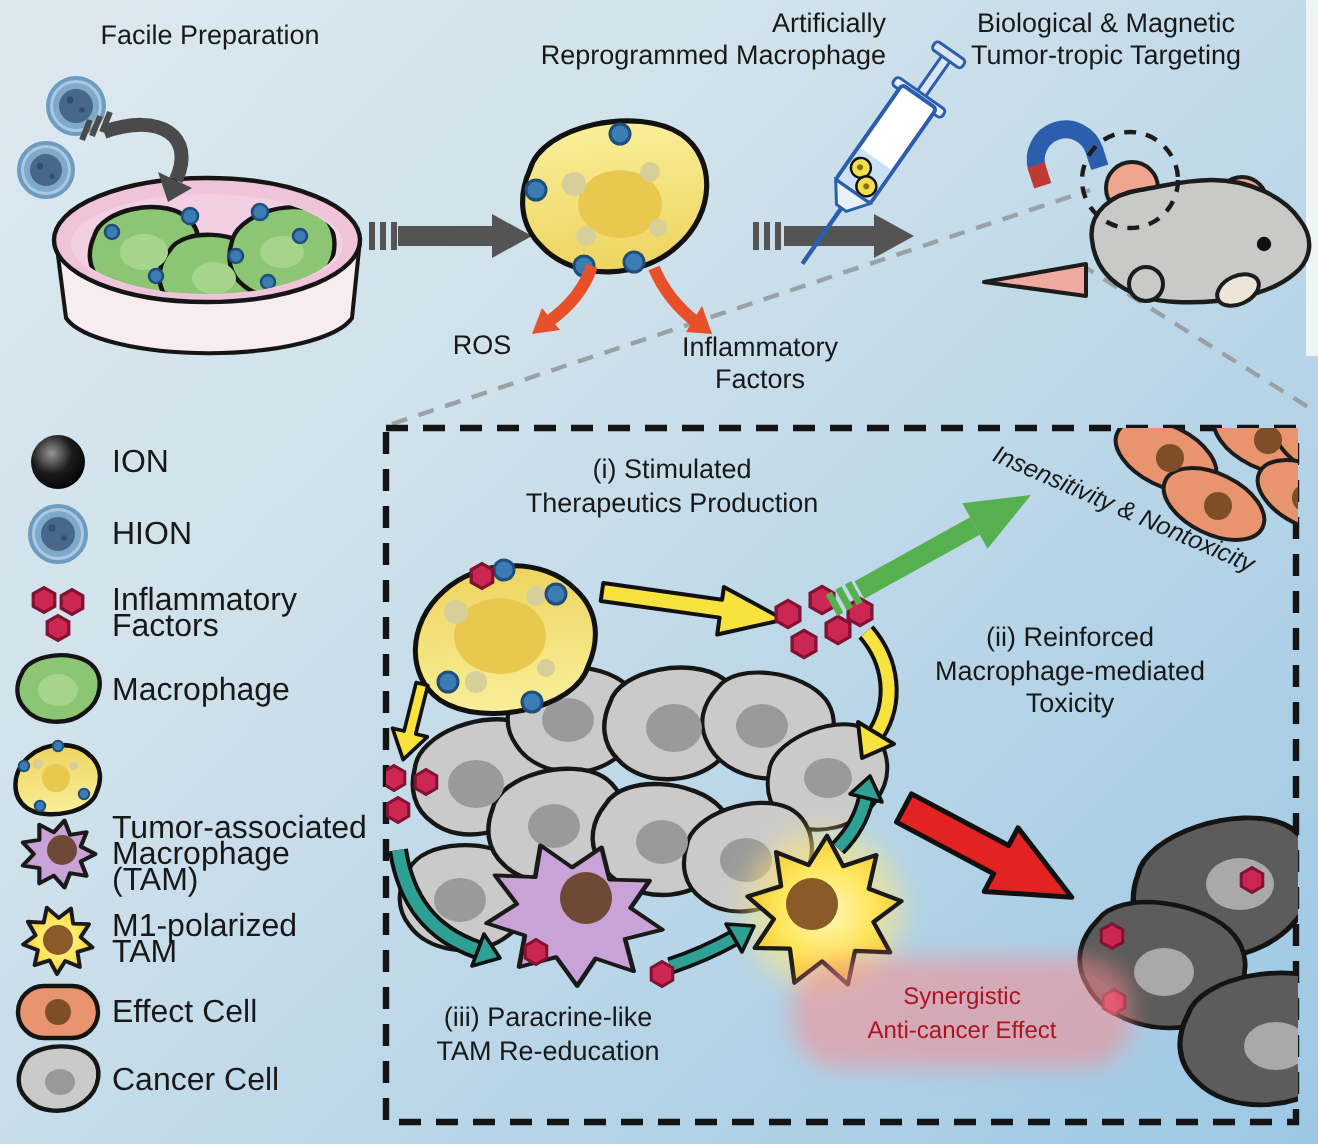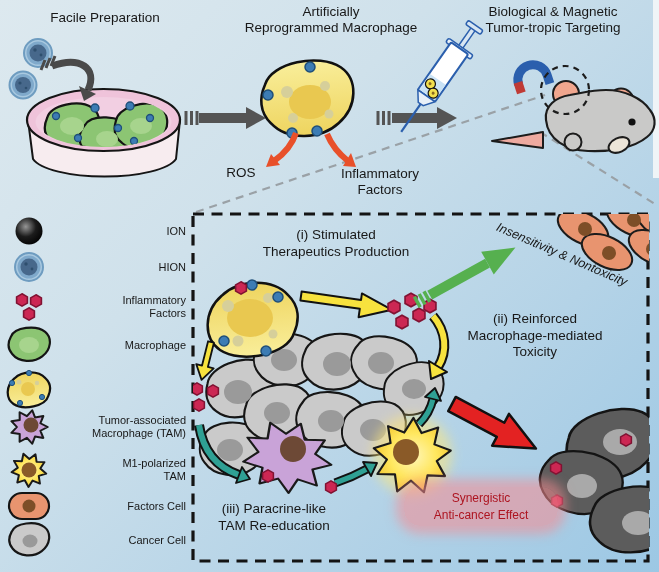--- a/index.html
+++ b/index.html
@@ -3,21 +3,21 @@
 <meta charset="utf-8">
 <style>
   html,body{margin:0;padding:0;}
   body{font-family:"Liberation Sans", sans-serif;}
   #canvas{position:relative;width:659px;height:572px;overflow:hidden;
     background:linear-gradient(135deg,#dde9ef 0%,#cfe1eb 35%,#b4d3e7 70%,#9bc7e4 100%);padding-left:16px;}
   .lbl{position:absolute;color:#181818;text-align:center;line-height:16px;font-size:13.5px;z-index:3;}
   .pre{white-space:pre-line;}
   .legend-row{position:absolute;left:2px;width:184px;height:40px;display:flex;align-items:center;z-index:3;}
   .legend-icon-box{width:54px;display:flex;justify-content:center;align-items:center;flex:0 0 54px;}
-  .legend-label{flex:1;text-align:right;color:#181818;font-size:11px;line-height:13px;white-space:pre-line;}
+  .legend-label{flex:1;text-align:left;color:#181818;font-size:16px;line-height:13px;white-space:pre-line;}
   #artwork{position:absolute;left:0;top:0;z-index:1;}
   .t-insens{position:absolute;left:500px;top:220px;width:175px;font-size:12.5px;font-style:italic;
     color:#181818;transform:rotate(23.5deg);transform-origin:0 0;white-space:nowrap;z-index:3;}
   .t-synergy{position:absolute;left:404px;top:487px;width:154px;text-align:center;font-size:12px;
     line-height:16.5px;color:#ad1420;white-space:pre-line;z-index:3;
     background:rgba(245,138,143,0.55);border-radius:16px;
     box-shadow:0 0 11px 8px rgba(245,138,143,0.55);padding:3px 0;}
 </style>
 </head>
 <body>
@@ -340,21 +340,21 @@
       <g fill="#cc2753" stroke="#801232" stroke-width="1.5">
         <use href="#hexShape" transform="translate(556,468)"></use>
         <use href="#hexShape" transform="translate(626,440)"></use>
         <use href="#hexShape" transform="translate(557,501)"></use>
       </g>
     </g>
   </g>
 </svg>
 
 <div class="lbl" style="left:22px;top:10px;width:166px;">Facile Preparation</div>
-<div class="lbl pre" style="left:219px;top:4px;width:224px;">Artificially
+<div class="lbl pre" style="left:219px;top:4px;width:224px;text-align:right;">Artificially
 Reprogrammed Macrophage</div>
 <div class="lbl pre" style="left:446px;top:4px;width:214px;">Biological &amp; Magnetic
 Tumor-tropic Targeting</div>
 <div class="lbl" style="left:209px;top:165px;width:64px;">ROS</div>
 <div class="lbl pre" style="left:318px;top:166px;width:124px;">Inflammatory
 Factors</div>
 
 <div>
   <div class="legend-row" style="top:211px;">
     <div class="legend-icon-box">
@@ -432,21 +432,21 @@
     <div class="legend-label">M1-polarized
 TAM</div>
   </div>
   <div class="legend-row" style="top:486px;">
     <div class="legend-icon-box">
           <svg width="46" height="34">
       <rect x="3" y="4" width="40" height="26" rx="13" fill="#e8946f" stroke="#141414" stroke-width="2.2"></rect>
       <circle cx="23" cy="17" r="6.5" fill="#7d4e27"></circle>
           </svg>
         </div>
-    <div class="legend-label">Factors Cell</div>
+    <div class="legend-label">Effect Cell</div>
   </div>
   <div class="legend-row" style="top:520px;">
     <div class="legend-icon-box">
           <svg width="46" height="38">
       <use href="#cellBlob" transform="translate(23,19) scale(0.58)" fill="#cacaca" stroke="#161616" stroke-width="3.8"></use>
       <ellipse cx="24" cy="20" rx="7.5" ry="6.5" fill="#999999"></ellipse>
           </svg>
         </div>
     <div class="legend-label">Cancer Cell</div>
   </div>

